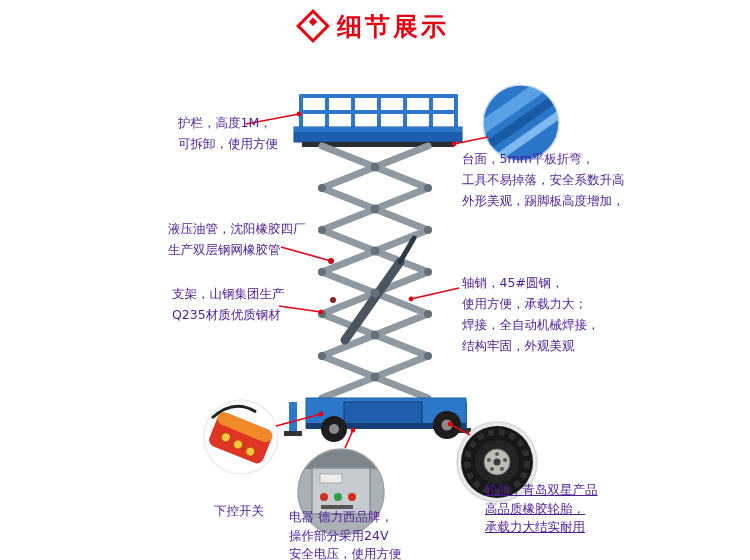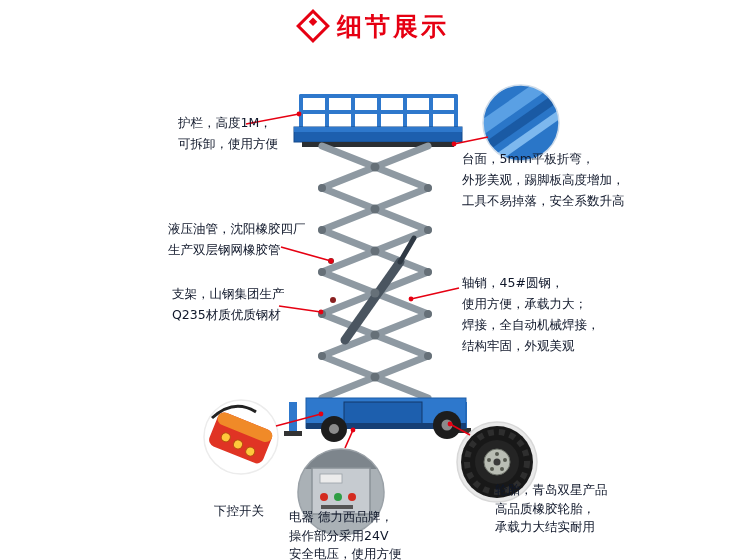--- a/index.html
+++ b/index.html
@@ -15,21 +15,21 @@
     position:relative;width:18px;height:18px;transform:rotate(45deg);
     border:3px solid #e60012;background:#fff;
   }
   .diamond::after{
     content:"";position:absolute;left:3px;top:3px;width:6px;height:6px;background:#e60012;
   }
   .page-title{
     margin:0;font-size:25px;font-weight:bold;color:#e60012;letter-spacing:3px;line-height:1;
   }
   .scene{position:absolute;left:0;top:0;}
-  .note{position:absolute;color:#0f172a;font-size:12.5px;line-height:21px;white-space:nowrap;}
+  .note{position:absolute;color:#4c1d95;font-size:12.5px;line-height:21px;white-space:nowrap;}
   .note.tight{line-height:18.5px;}
   .note-line{white-space:nowrap;}
 </style>
 </head>
 <body>
 
 <div class="canvas">
 
   <div class="header">
     <span class="diamond"></span>
@@ -211,22 +211,22 @@
     </g>
   </svg>
 
   <div class="note" style="left:178px;top:112px;">
     <div class="note-line">护栏，高度1M，</div>
     <div class="note-line">可拆卸，使用方便</div>
   </div>
 
   <div class="note" style="left:462px;top:148px;">
     <div class="note-line">台面，5mm平板折弯，</div>
+    <div class="note-line">工具不易掉落，安全系数升高</div>
     <div class="note-line">外形美观，踢脚板高度增加，</div>
-    <div class="note-line">工具不易掉落，安全系数升高</div>
   </div>
 
   <div class="note" style="left:168px;top:218px;">
     <div class="note-line">液压油管，沈阳橡胶四厂</div>
     <div class="note-line">生产双层钢网橡胶管</div>
   </div>
 
   <div class="note" style="left:172px;top:283px;">
     <div class="note-line">支架，山钢集团生产</div>
     <div class="note-line">Q235材质优质钢材</div>
@@ -242,19 +242,19 @@
   <div class="note" style="left:214px;top:468px;margin-top:32px;">
     <div class="note-line">下控开关</div>
   </div>
 
   <div class="note tight" style="left:289px;top:508px;">
     <div class="note-line">电器 德力西品牌，</div>
     <div class="note-line">操作部分采用24V</div>
     <div class="note-line">安全电压，使用方便</div>
   </div>
 
-  <div class="note tight" style="left:495px;top:481px;">
+  <div class="note tight" style="left:485px;top:481px;text-decoration:underline;">
     <div class="note-line">轮胎，青岛双星产品</div>
     <div class="note-line">高品质橡胶轮胎，</div>
     <div class="note-line">承载力大结实耐用</div>
   </div>
 
 </div>
 
 </body></html>

